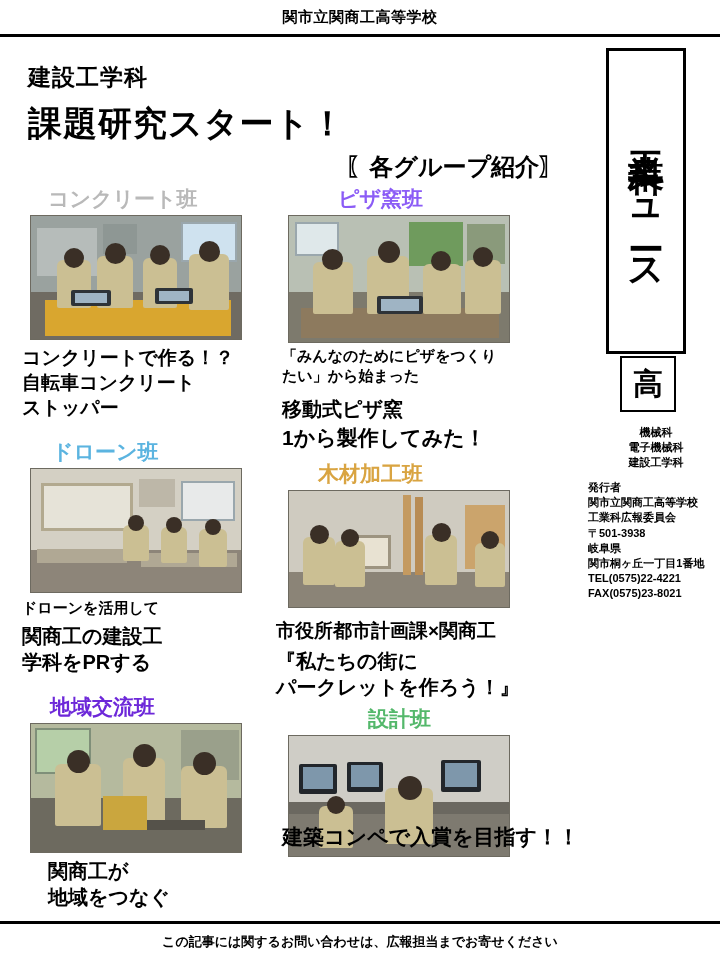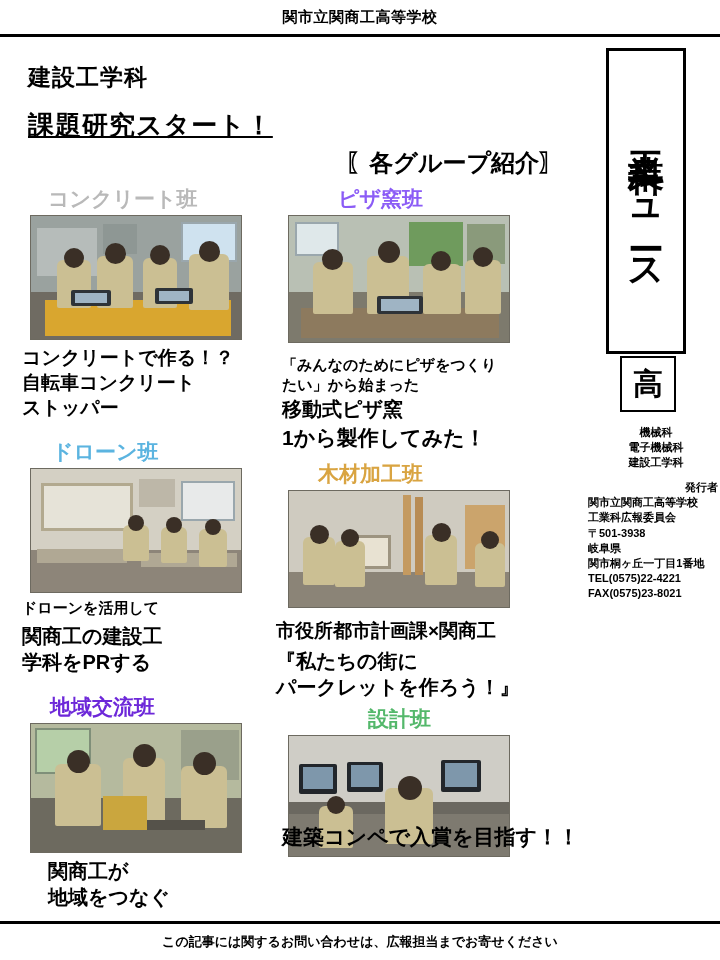--- a/index.html
+++ b/index.html
@@ -112,42 +112,41 @@
   .publisher {
     position: absolute;
     top: 480px;
     left: 588px;
     width: 130px;
     font-size: 11px;
     line-height: 1.38;
     font-weight: bold;
   }
   .publisher .pub-head {
-    text-align: right;
+    text-align: left;
     display: block;
   }
 
   
   .headline {
     position: absolute;
     top: 62px;
     left: 28px;
     width: 560px;
   }
   .headline .kicker {
     font-size: 23px;
     font-weight: bold;
     letter-spacing: 1px;
   }
   .headline .main {
-    font-size: 26px;
+    font-size: 34px;
     font-weight: bold;
     letter-spacing: 1px;
-    margin-top: 15px;
-    text-decoration: underline;
+    margin-top: 8px;
   }
   .headline .sub {
     font-size: 24px;
     font-weight: bold;
     text-align: right;
     width: 535px;
     margin-top: 4px;
   }
 
   
@@ -271,21 +270,21 @@
     <div class="person" style="left:78px; top:40px; width:42px; height:58px;"></div>
     <div class="head" style="left:89px; top:25px; width:22px; height:22px;"></div>
     <div class="person" style="left:134px; top:48px; width:38px; height:50px;"></div>
     <div class="head" style="left:142px; top:35px; width:20px; height:20px;"></div>
     <div class="person" style="left:176px; top:44px; width:36px; height:54px;"></div>
     <div class="head" style="left:184px; top:31px; width:20px; height:20px;"></div>
     <div class="laptop" style="left:88px; top:80px; width:46px; height:18px;"></div>
     <div class="laptop-sc" style="left:92px; top:83px; width:38px; height:12px;"></div>
   </div>
 </div>
-<div class="cap" style="top:346px; left:282px; width:254px; font-size:15px;margin-top:9px;">「みんなのためにピザをつくり
+<div class="cap" style="top:346px; left:282px; width:254px; font-size:15px;">「みんなのためにピザをつくり
 たい」から始まった</div>
 <div class="cap" style="top:396px; left:282px; width:254px; font-size:20px;">移動式ピザ窯</div>
 <div class="cap" style="top:424px; left:282px; width:254px; font-size:21px;">1から製作してみた！</div>
 
 <div class="grp-label" style="top:438px; left:52px; color:#5bb4e0;">ドローン班</div>
 <div class="photo" style="top:468px; left:30px; width:212px; height:125px;">
   <div class="room">
     <div class="wall" style="height:66%; background:#d4d0c4;"></div>
     <div class="floor" style="height:34%; background:#8d8579;"></div>
     <div class="board" style="left:10px; top:14px; width:92px; height:48px; background:#e6e3d8; border-color:#b2a98f;"></div>

